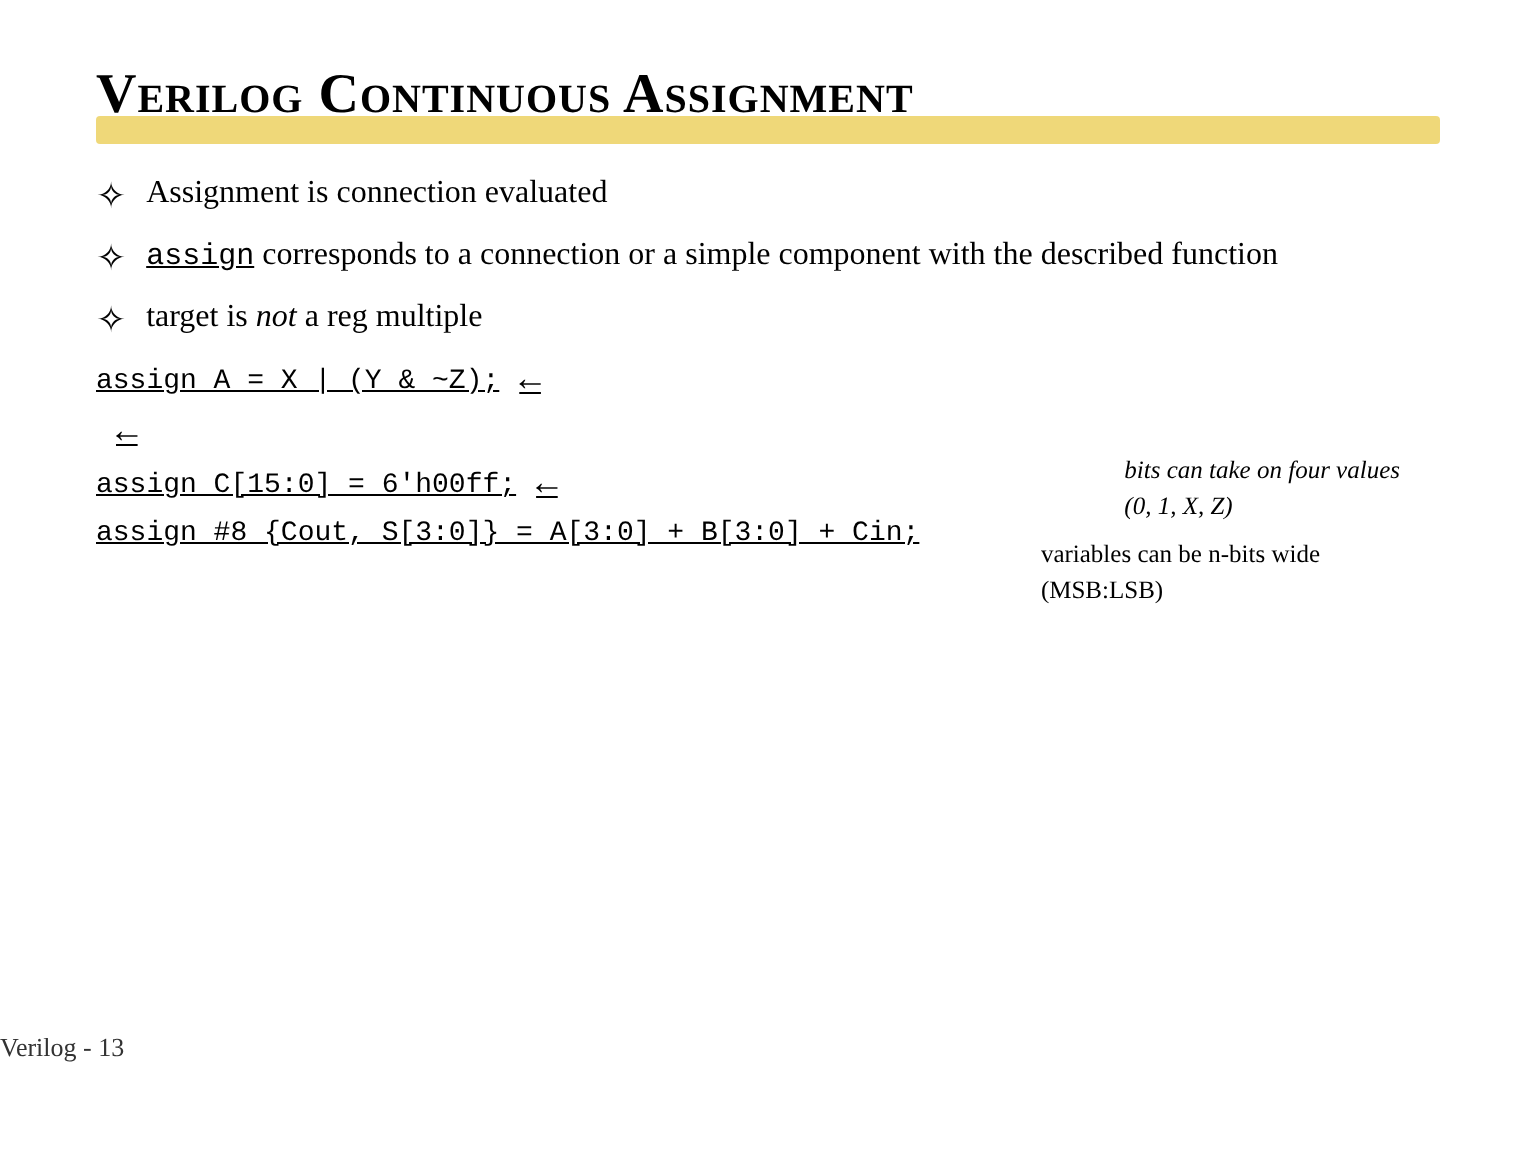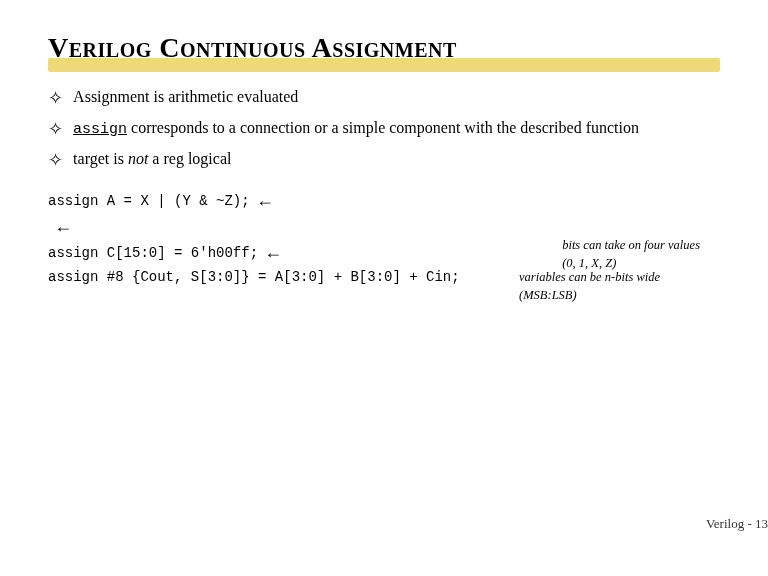--- a/index.html
+++ b/index.html
@@ -70,24 +70,25 @@
       font-weight: normal;
       text-decoration: underline;
     }
 
     em {
       font-style: italic;
       text-align: center;
     }
 
     .code-section {
-      margin-top: 20px;
+      margin-top: 10px;
       font-family: 'Courier New', Courier, monospace;
       font-size: 14px;
       position: relative;
+      text-decoration: underline;
     }
 
     .code-line {
       display: flex;
       align-items: center;
       margin-bottom: 6px;
       position: relative;
     }
 
     .code-text {
@@ -107,36 +108,35 @@
     }
 
     .ann-bits {
       right: 20px;
       top: 46px;
       font-style: italic;
     }
 
     .ann-vars {
       right: 60px;
-      top: 78px;
-      font-style: italic;
+      top: 88px;
     }
 
     .bottom-notes {
       margin-top: 6px;
       font-family: 'Times New Roman', Times, serif;
       font-size: 13px;
     }
 
     .footer {
       position: absolute;
       bottom: 16px;
       left: 0;
       right: 0;
-      text-align: right;
+      text-align: left;
       font-family: 'Times New Roman', Times, serif;
       font-size: 13px;
       color: #333;
     }
 
     .assign-line4 {
       margin-bottom: 6px;
     }
 
     .use-arith {
@@ -164,34 +164,34 @@
 
   <div class="title-area">
     <div class="title">Verilog Continuous Assignment</div>
     <div class="title-underline"></div>
   </div>
 
   <div class="bullet-list">
 
     <div class="bullet-item">
       <span class="bullet-star">✧</span>
-      <span class="bullet-text">Assignment is arithmetic evaluated</span>
+      <span class="bullet-text">Assignment is connection evaluated</span>
     </div>
 
     <div class="bullet-item">
       <span class="bullet-star">✧</span>
       <span class="bullet-text">
         <span class="code-keyword">assign</span><span> corresponds to a connection or a simple component with the described function</span>
       </span>
     </div>
 
     <div class="bullet-item">
       <span class="bullet-star">✧</span>
       <span class="bullet-text">
-        <span>target is </span><em>not</em><span> a reg logical</span>
+        <span>target is </span><em>not</em><span> a reg multiple</span>
       </span>
     </div>
 
   </div>
 
   <div style="position:relative; margin-top: 6px;">
 
     <div class="code-section">
 
       <div class="code-line">

